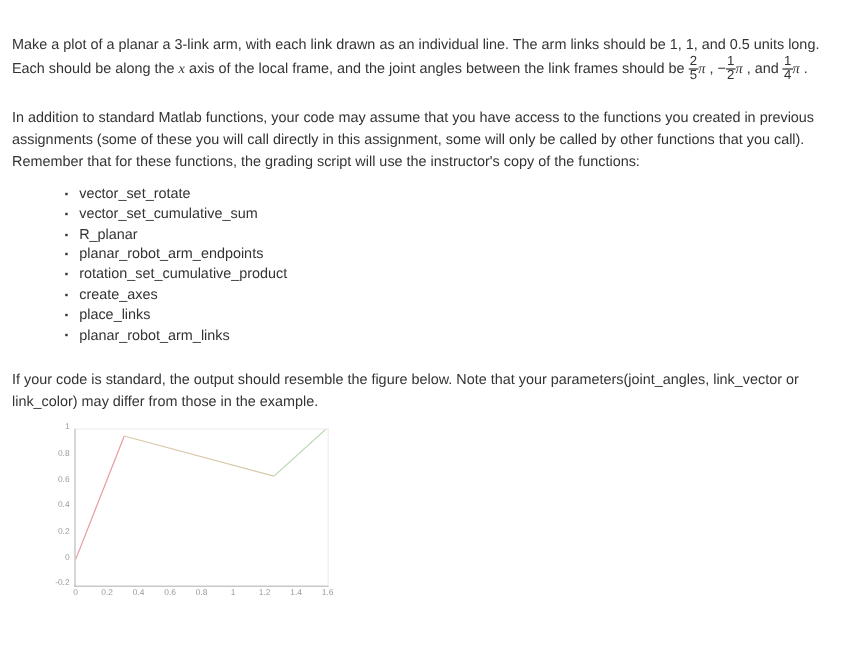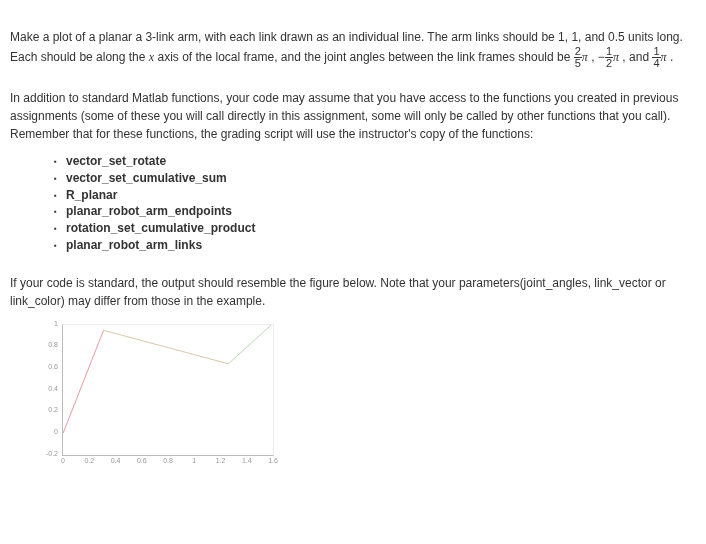--- a/index.html
+++ b/index.html
@@ -33,21 +33,20 @@
     padding: 0 1px;
   }
   .math-var {
     font-style: italic;
     font-family: "Times New Roman", serif;
   }
   ul.func-list {
     margin: 4px 0 12px 0;
     padding-left: 44px;
     list-style: none;
-    font-weight: bold;
   }
   ul.func-list li {
     position: relative;
     padding-left: 12px;
     line-height: 1.4;
   }
   ul.func-list li::before {
     content: "▪";
     position: absolute;
     left: 0;
@@ -113,20 +112,22 @@
 </div>
 
 <div class="para">In addition to standard Matlab functions, your code may assume that you have access to the functions you created in previous assignments (some of these you will call directly in this assignment, some will only be called by other functions that you call). Remember that for these functions, the grading script will use the instructor's copy of the functions:</div>
 
 <ul class="func-list">
     <li>vector_set_rotate</li>
     <li>vector_set_cumulative_sum</li>
     <li>R_planar</li>
     <li>planar_robot_arm_endpoints</li>
     <li>rotation_set_cumulative_product</li>
+    <li>create_axes</li>
+    <li>place_links</li>
     <li>planar_robot_arm_links</li>
   </ul>
 
 <div class="para">If your code is standard, the output should resemble the figure below. Note that your parameters(joint_angles, link_vector or link_color) may differ from those in the example.</div>
 
 <div class="chart">
   <div class="plot-area">
     <svg class="lines" viewBox="0 0 210 130" preserveAspectRatio="none">
         <line x1="0" y1="108.33333333333333" x2="40.55625" y2="5.308333333333323" stroke="#e89aa0" stroke-width="1"></line>
         <line x1="40.55625" y1="5.308333333333323" x2="165.375" y2="38.78333333333332" stroke="#d8c8a8" stroke-width="1"></line>

